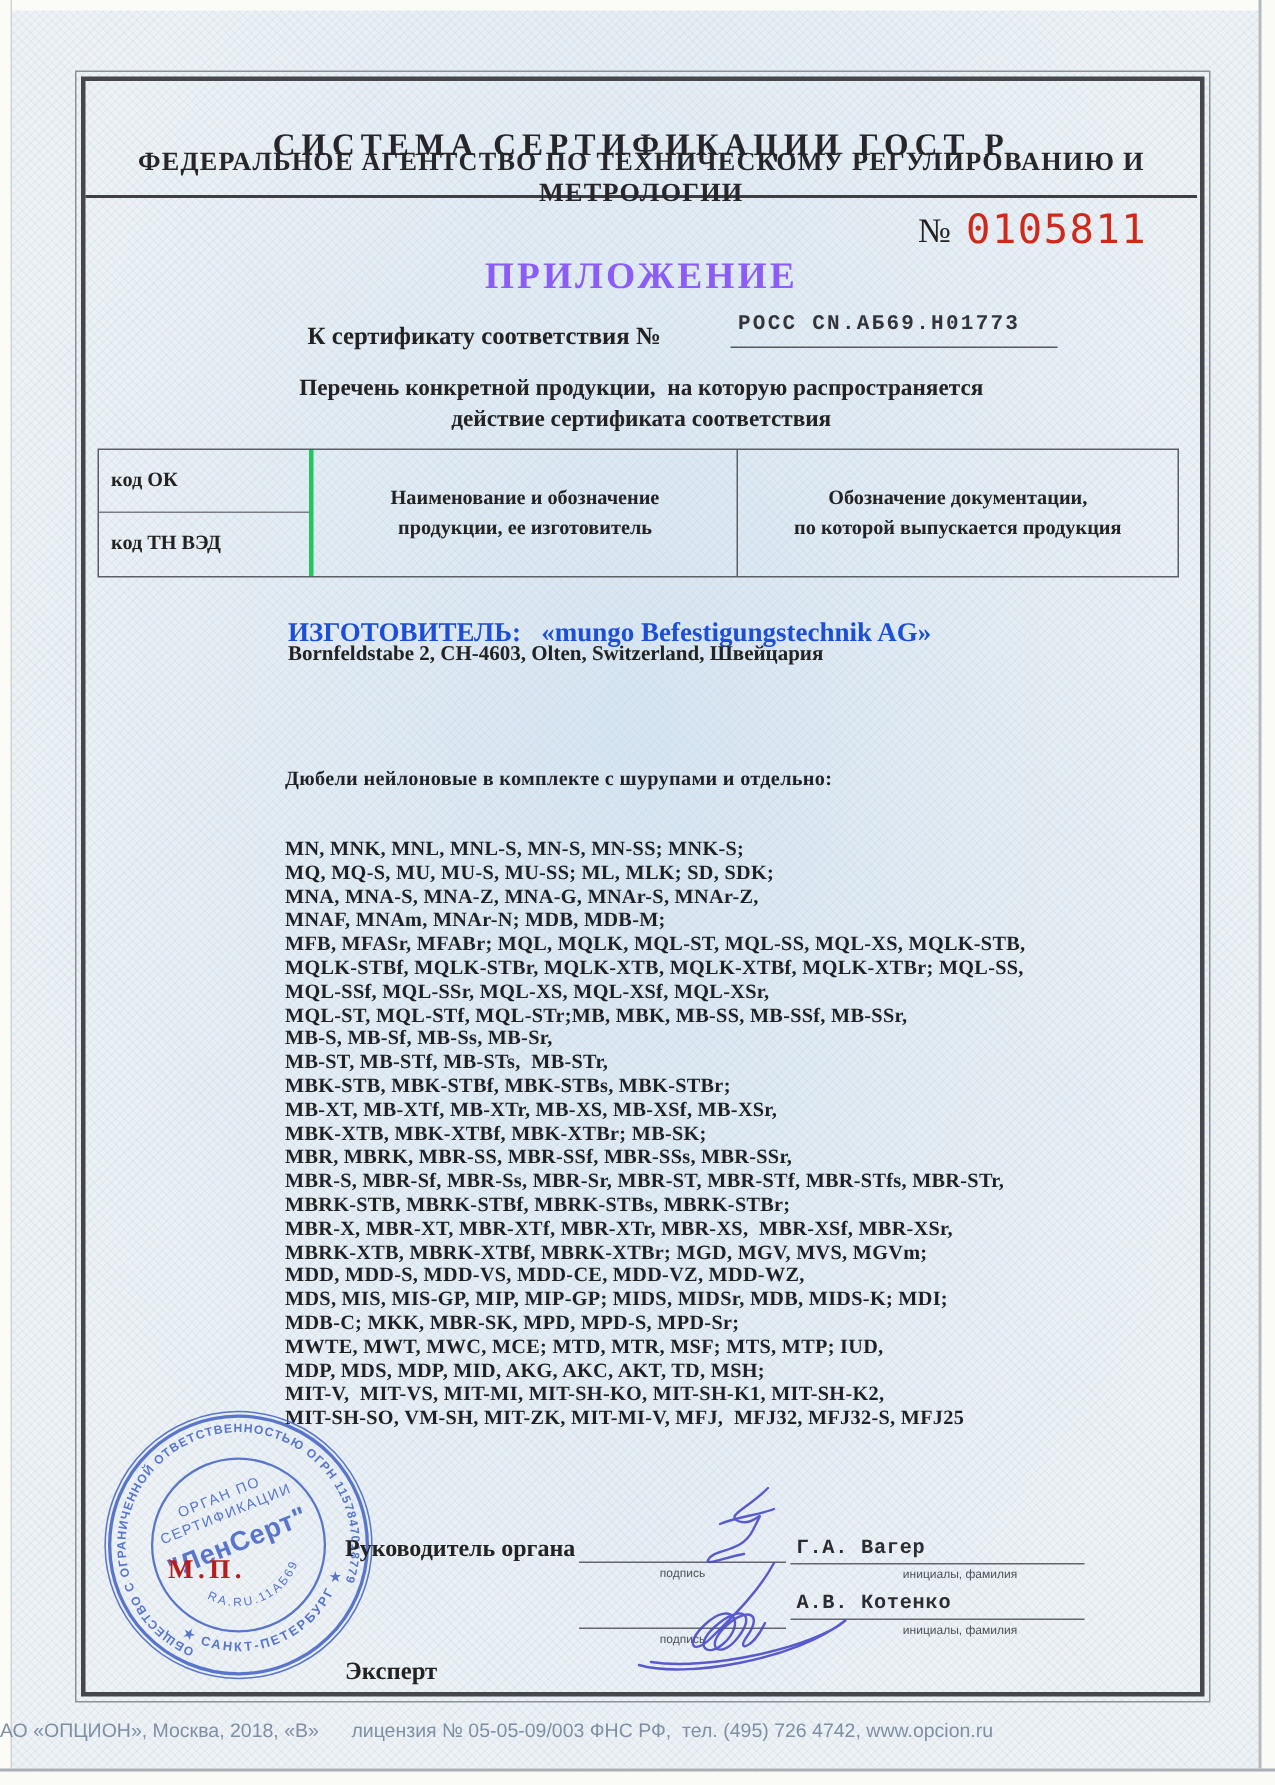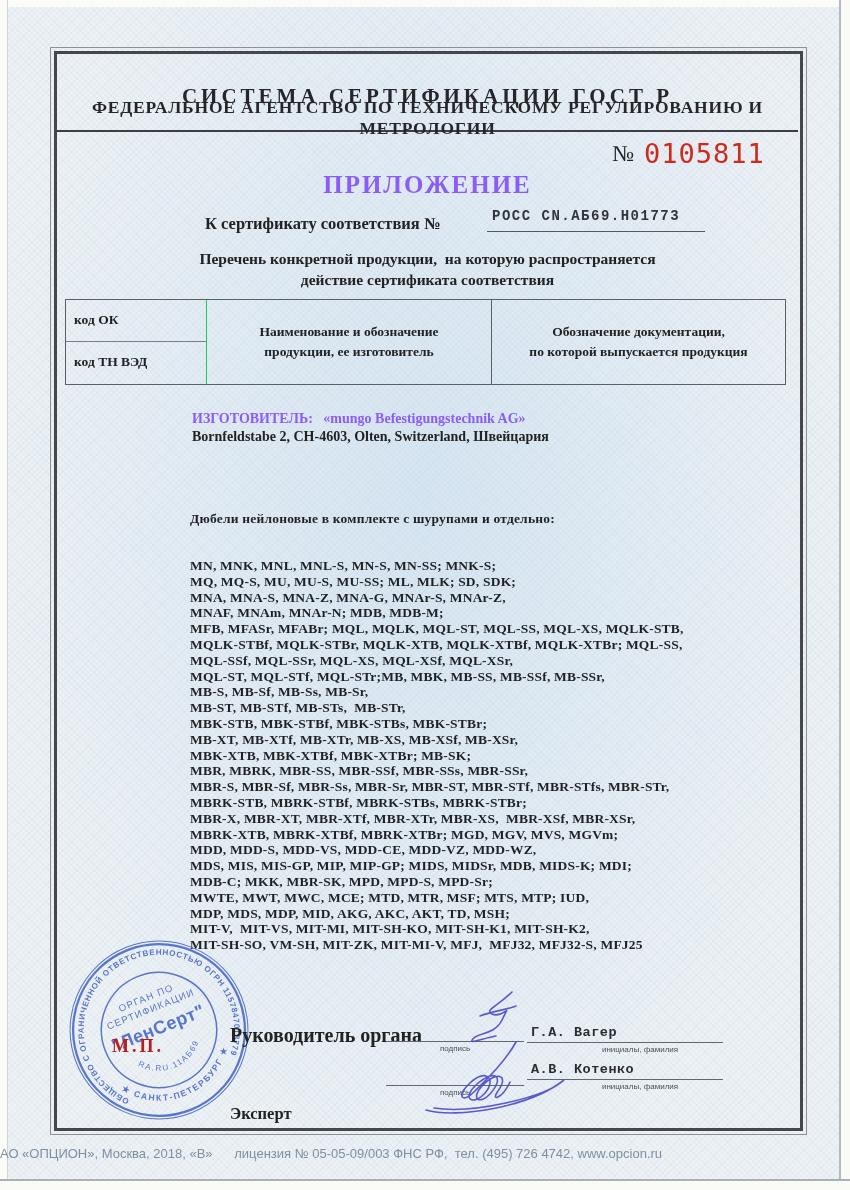--- a/index.html
+++ b/index.html
@@ -34,38 +34,38 @@
   .cert-label{left:205px;top:214px;font-size:16.5px;font-weight:bold;color:#222;}
   .cert-value{left:492px;top:208px;font-family:"Liberation Mono", monospace;font-size:14px;font-weight:bold;letter-spacing:1.5px;color:#33343a;}
   .cert-underline{left:487px;top:231px;width:218px;height:1px;background:#55585e;}
   .scope-1{left:57px;top:250px;width:741px;text-align:center;font-size:15.5px;font-weight:bold;color:#222;white-space:pre;}
   .scope-2{left:57px;top:271px;width:741px;text-align:center;font-size:15.5px;font-weight:bold;color:#222;}
   
   .spec-table{left:65px;top:299px;width:719px;height:84px;border:1px solid #5c5f65;}
   .spec-table .cell{position:absolute;box-sizing:border-box;font-size:13.5px;font-weight:bold;color:#222;}
   .cell-ok{left:0;top:0;width:140px;height:42px;border-bottom:1px solid #7a7d83;padding:12px 0 12px 8px;}
   .cell-tnved{left:0;top:42px;width:140px;height:42px;padding:12px 0 0 8px;}
-  .cell-product{left:140px;top:0;width:285px;height:84px;border-left:1px solid #22c55e;display:flex;flex-direction:column;justify-content:center;align-items:center;text-align:center;line-height:20px;}
+  .cell-product{left:140px;top:0;width:285px;height:84px;border-left:3px solid #22c55e;display:flex;flex-direction:column;justify-content:center;align-items:center;text-align:center;line-height:20px;}
   .cell-docs{left:425px;top:0;width:294px;height:84px;border-left:1px solid #5c5f65;display:flex;flex-direction:column;justify-content:center;align-items:center;text-align:center;line-height:20px;}
   
-  .manu-1{left:192px;top:411px;font-size:14px;font-weight:bold;color:#8b5cf6;white-space:pre;}
+  .manu-1{left:192px;top:411px;font-size:18px;font-weight:bold;color:#1d4ed8;white-space:pre;}
   .manu-2{left:192px;top:429px;font-size:14px;font-weight:bold;color:#222;}
   
   .product-list{left:190px;top:479px;width:600px;font-size:13.5px;font-weight:bold;line-height:15.8px;letter-spacing:0.2px;color:#1e2023;white-space:pre;}
   
   .stamp-svg{left:63px;top:934px;width:192px;height:192px;}
   .stamp-svg text{font-family:"Liberation Sans", sans-serif;}
   .st-outer{font-size:8px;letter-spacing:1.1px;font-weight:bold;}
   .st-city{font-size:8.5px;letter-spacing:1.6px;font-weight:bold;}
   .st-accr{font-size:8px;letter-spacing:1.6px;}
   .st-org{font-size:9.5px;letter-spacing:1.2px;}
   .st-name{font-family:"Liberation Serif", serif;font-size:18px;font-weight:bold;letter-spacing:0.5px;}
   .mp-label{left:112px;top:1036px;font-size:18px;font-weight:bold;letter-spacing:3px;color:#b91c1c;}
   
-  .sig-label-1{left:230px;top:1024px;font-size:20px;font-weight:bold;color:#222;text-align:right;}
+  .sig-label-1{left:230px;top:1024px;font-size:16px;font-weight:bold;color:#222;text-align:right;}
   .sig-label-2{left:230px;top:1104px;font-size:16.5px;font-weight:bold;color:#222;}
   .sig-line{height:1px;background:#63666c;}
   .sl-1{left:386px;top:1041px;width:138px;}
   .sl-2{left:386px;top:1085px;width:138px;}
   .nm-1{left:527px;top:1042px;width:196px;}
   .nm-2{left:527px;top:1079px;width:196px;}
   .sig-name{font-family:"Liberation Mono", monospace;font-size:13.5px;font-weight:bold;letter-spacing:0.5px;color:#2b2c31;}
   .sn-1{left:531px;top:1025px;}
   .sn-2{left:531px;top:1062px;}
   .caption{font-family:"Liberation Sans", sans-serif;font-size:8px;color:#4c5157;}

